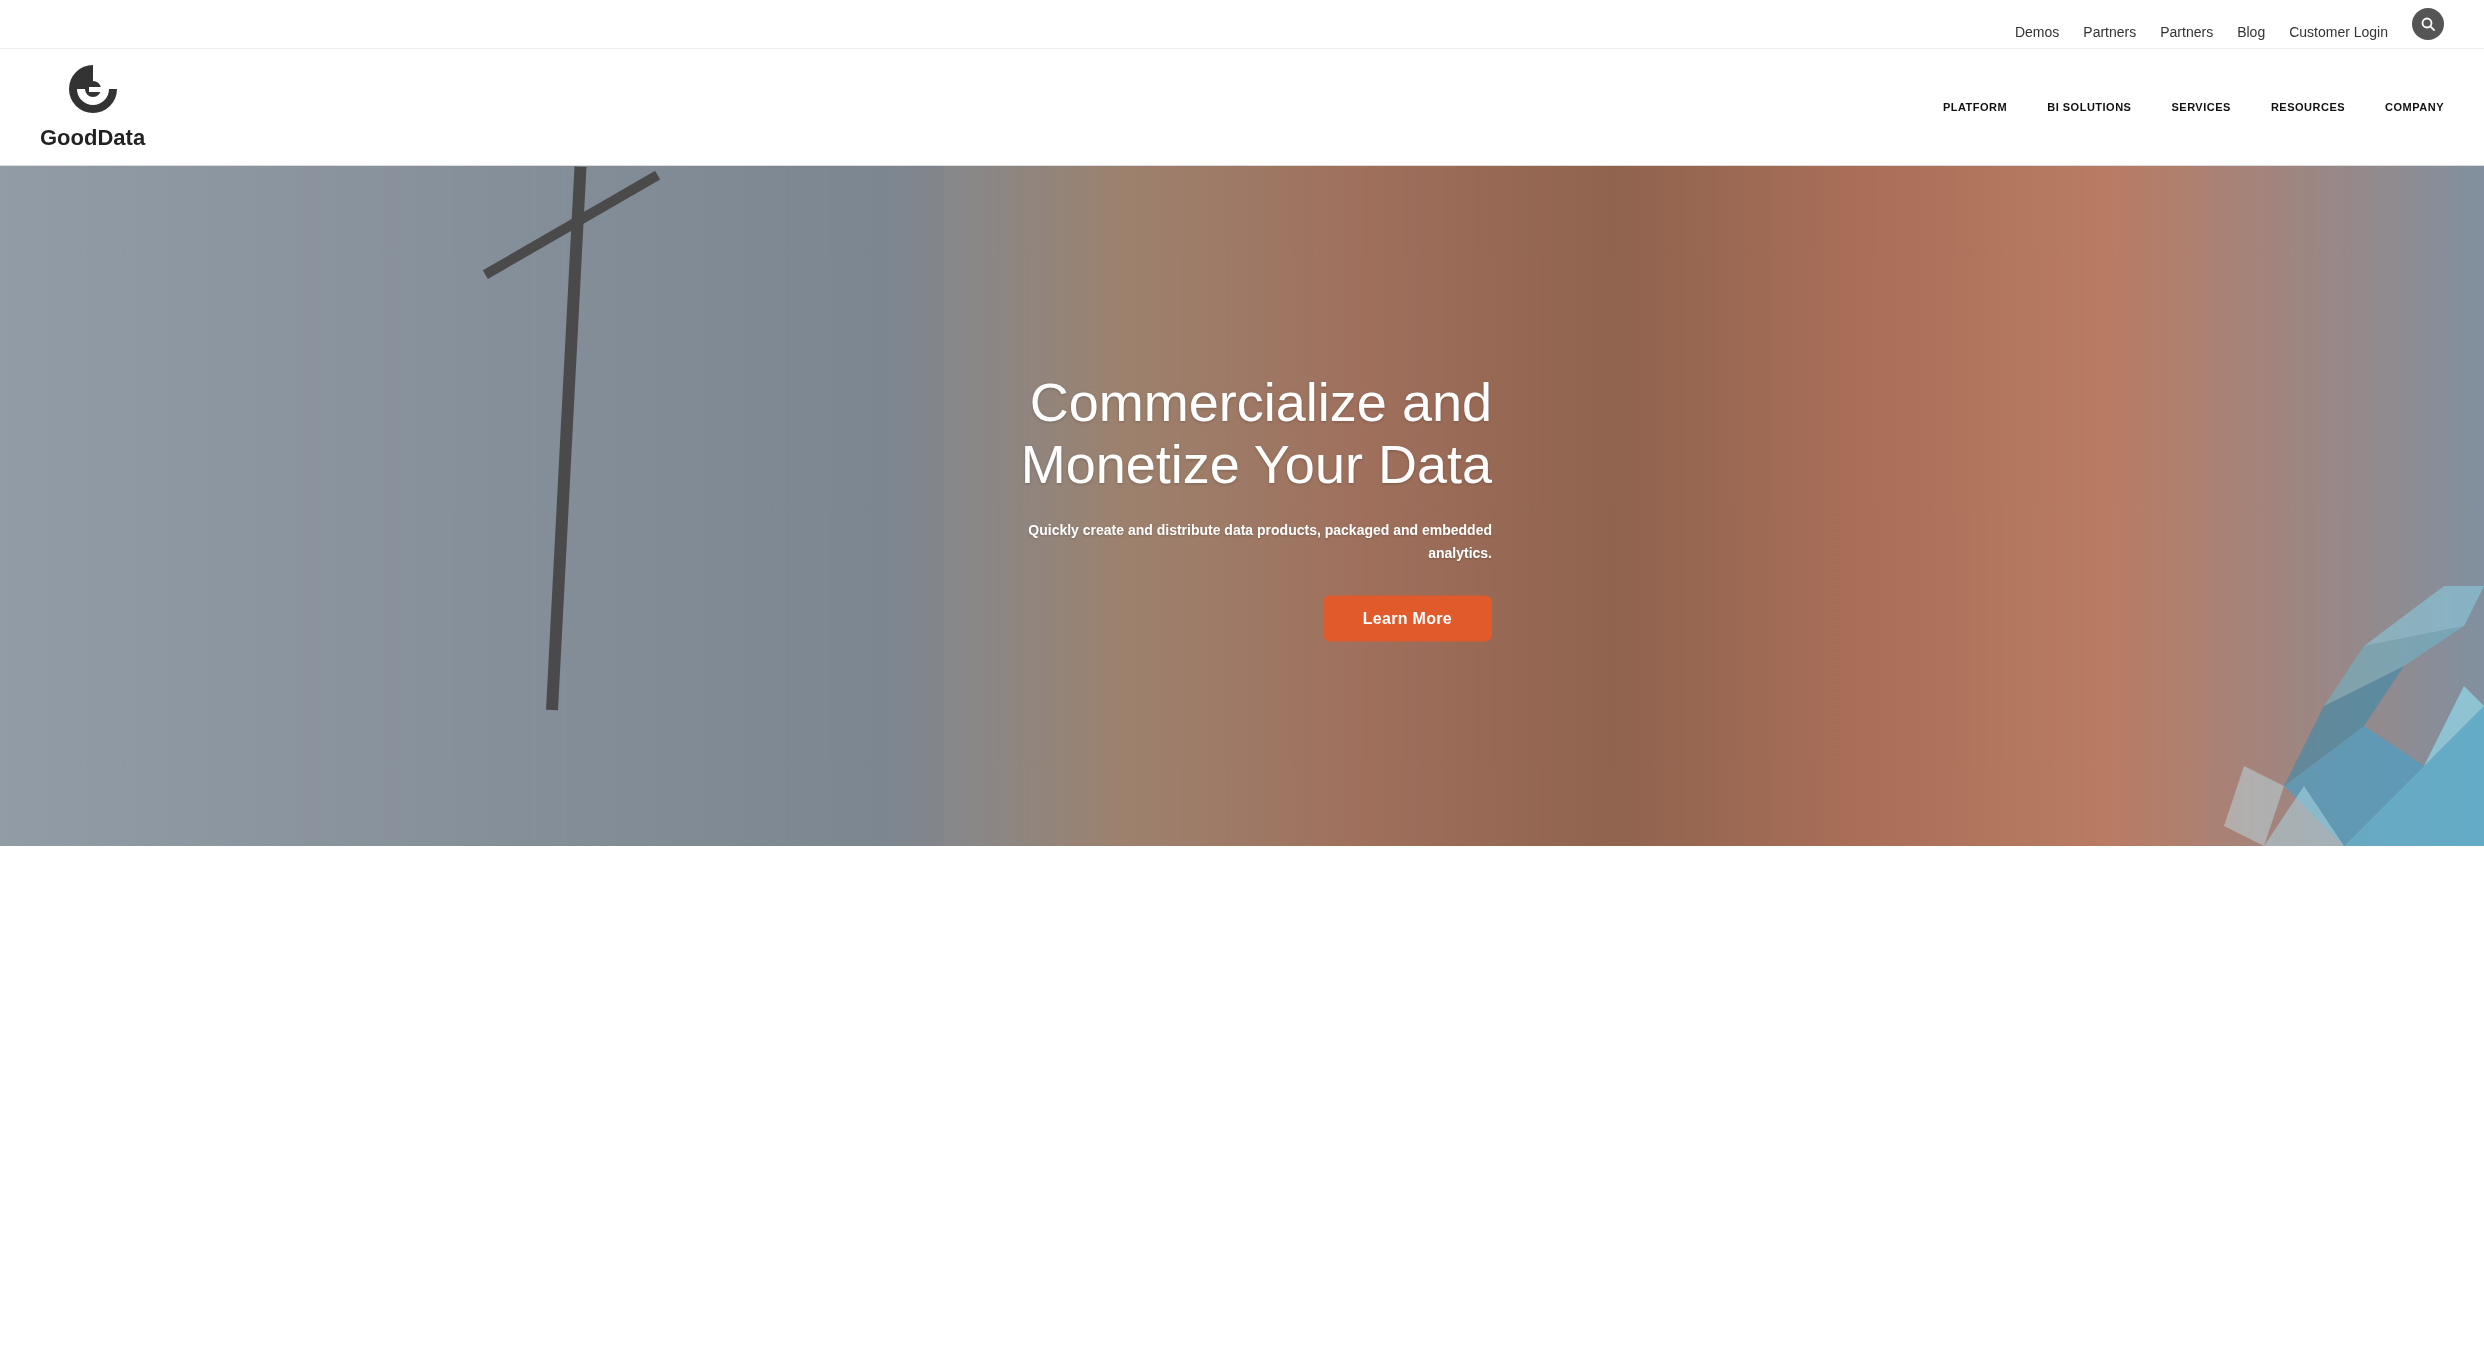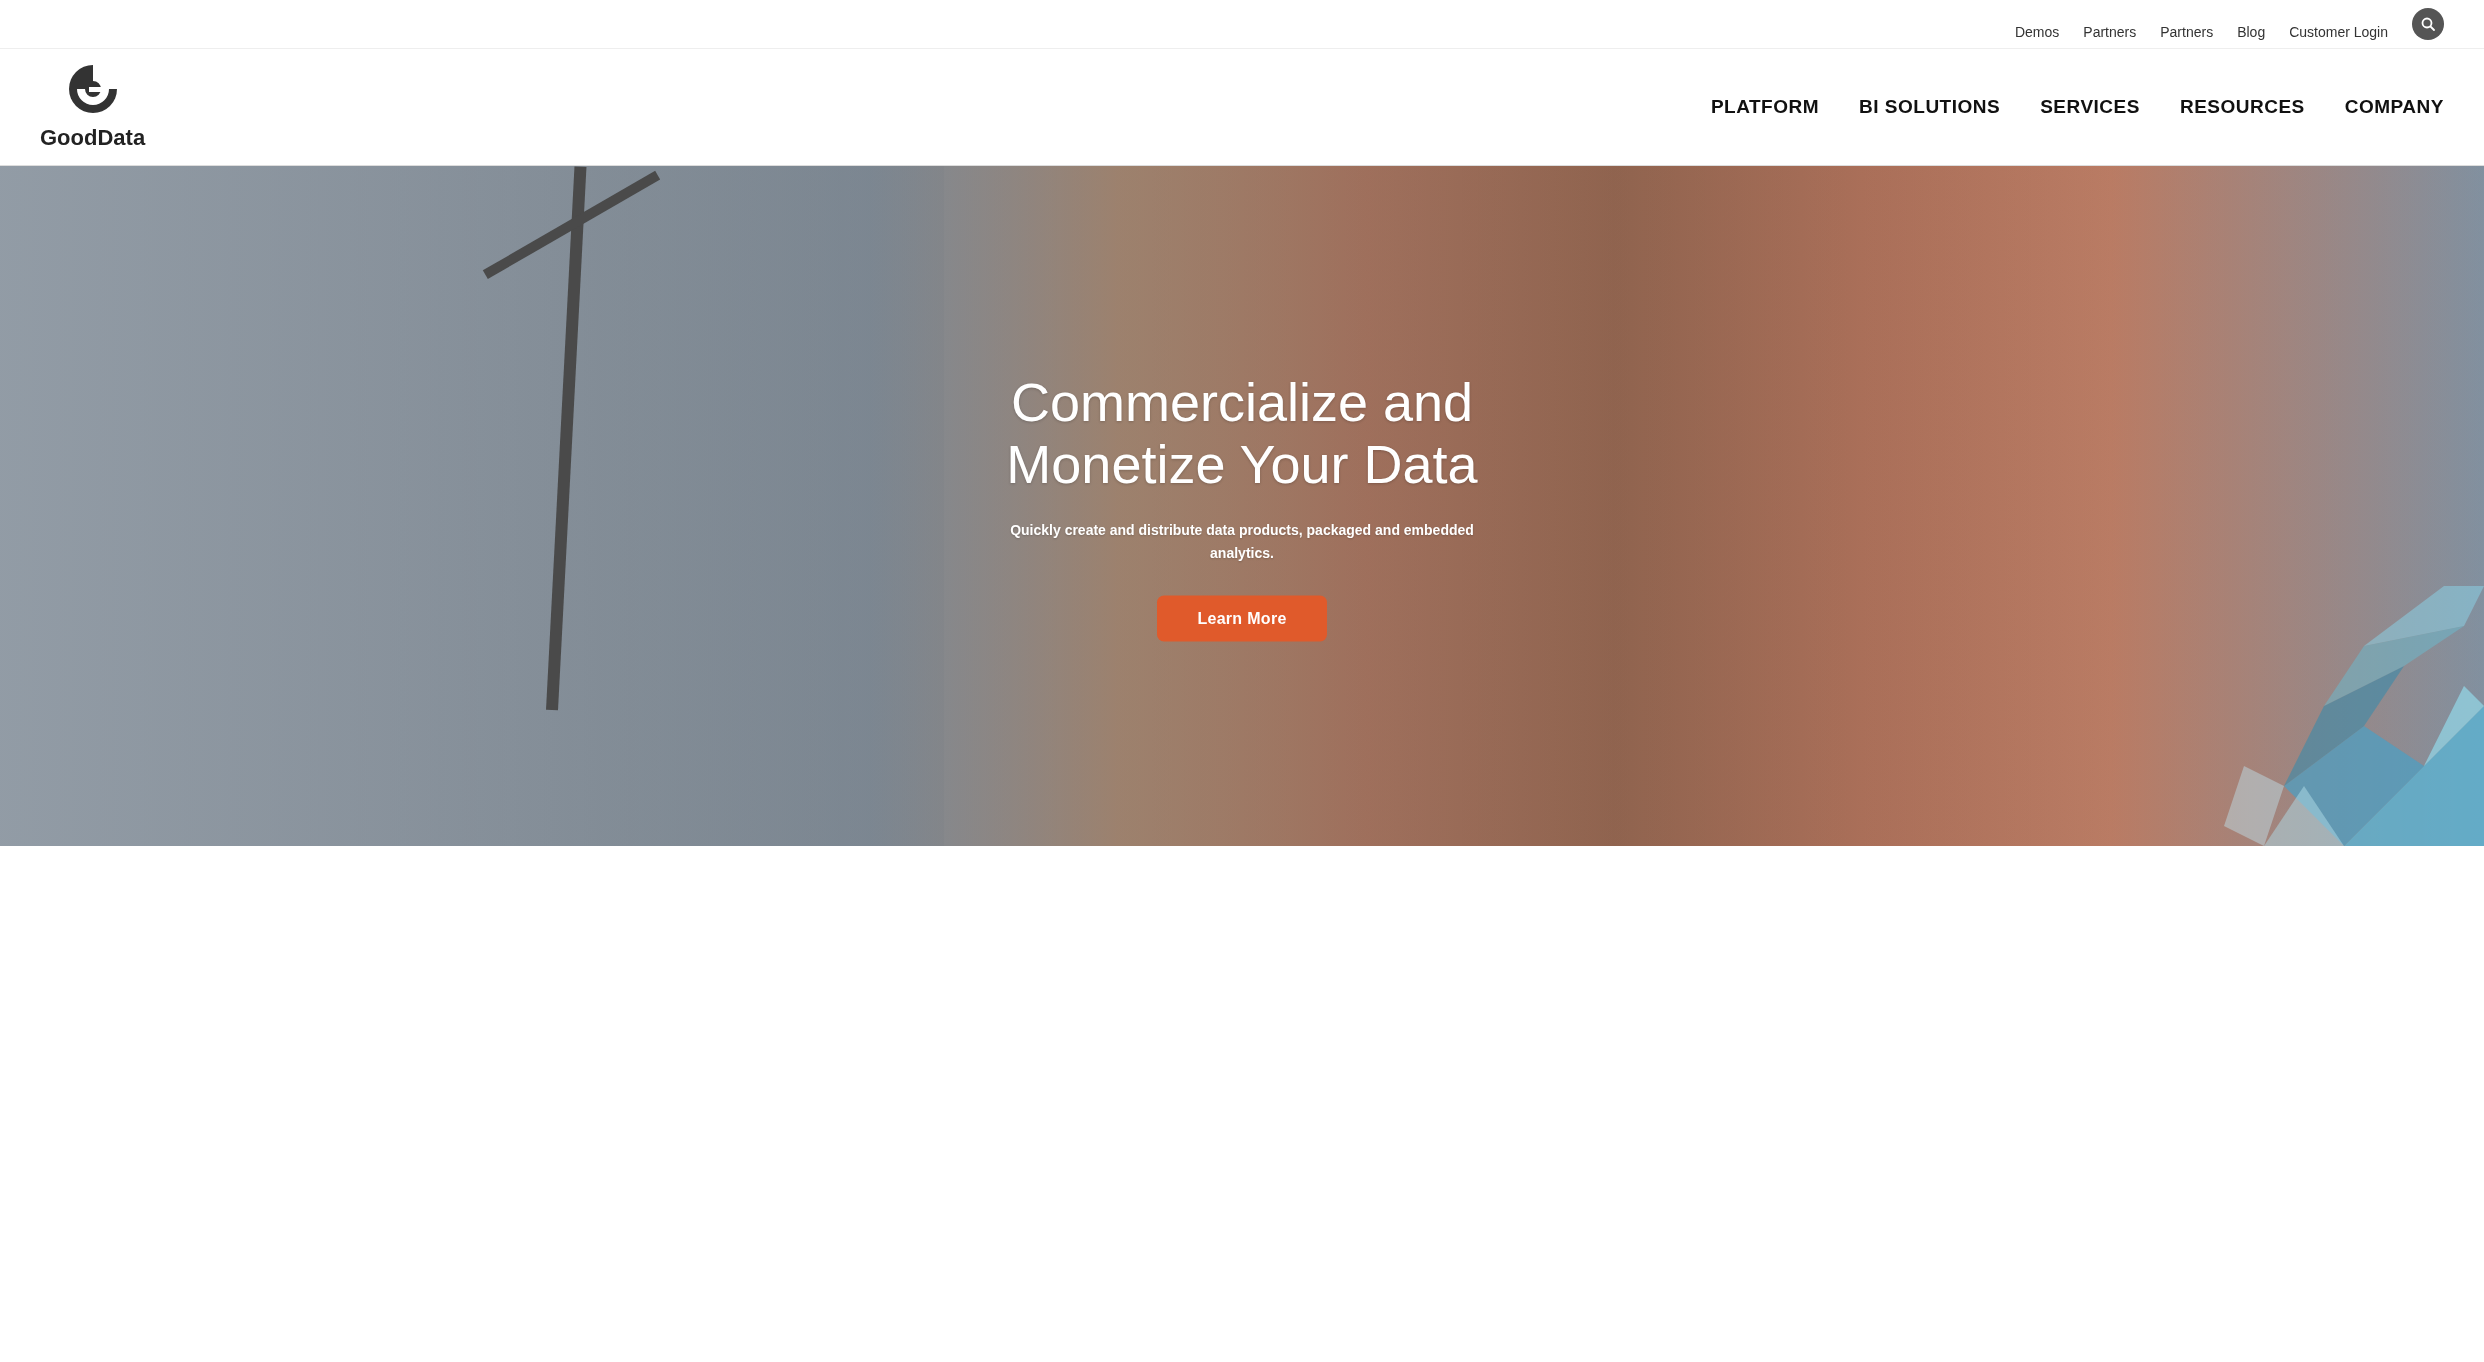--- a/index.html
+++ b/index.html
@@ -60,21 +60,21 @@
       color: #222;
     }
     .nav-links {
       display: flex;
       gap: 40px;
       align-items: center;
     }
     .nav-link {
       text-decoration: none;
       color: #111;
-      font-size: 19px;
+      font-size: 11px;
       font-weight: 700;
       letter-spacing: 0.5px;
       text-transform: uppercase;
     }
 
     
     .hero {
       position: relative;
       width: 100%;
       height: 680px;
@@ -161,21 +161,21 @@
       width: 320px;
       height: 260px;
       z-index: 3;
     }
 
     .hero-content {
       position: absolute;
       left: 50%;
       top: 50%;
       transform: translate(-50%, -50%);
-      text-align: center;
+      text-align: right;
       z-index: 10;
       width: 500px;
     }
     .hero-headline {
       font-size: 54px;
       font-weight: 300;
       color: #fff;
       line-height: 1.15;
       margin-bottom: 24px;
       text-shadow: 0 1px 3px rgba(0,0,0,0.2);

